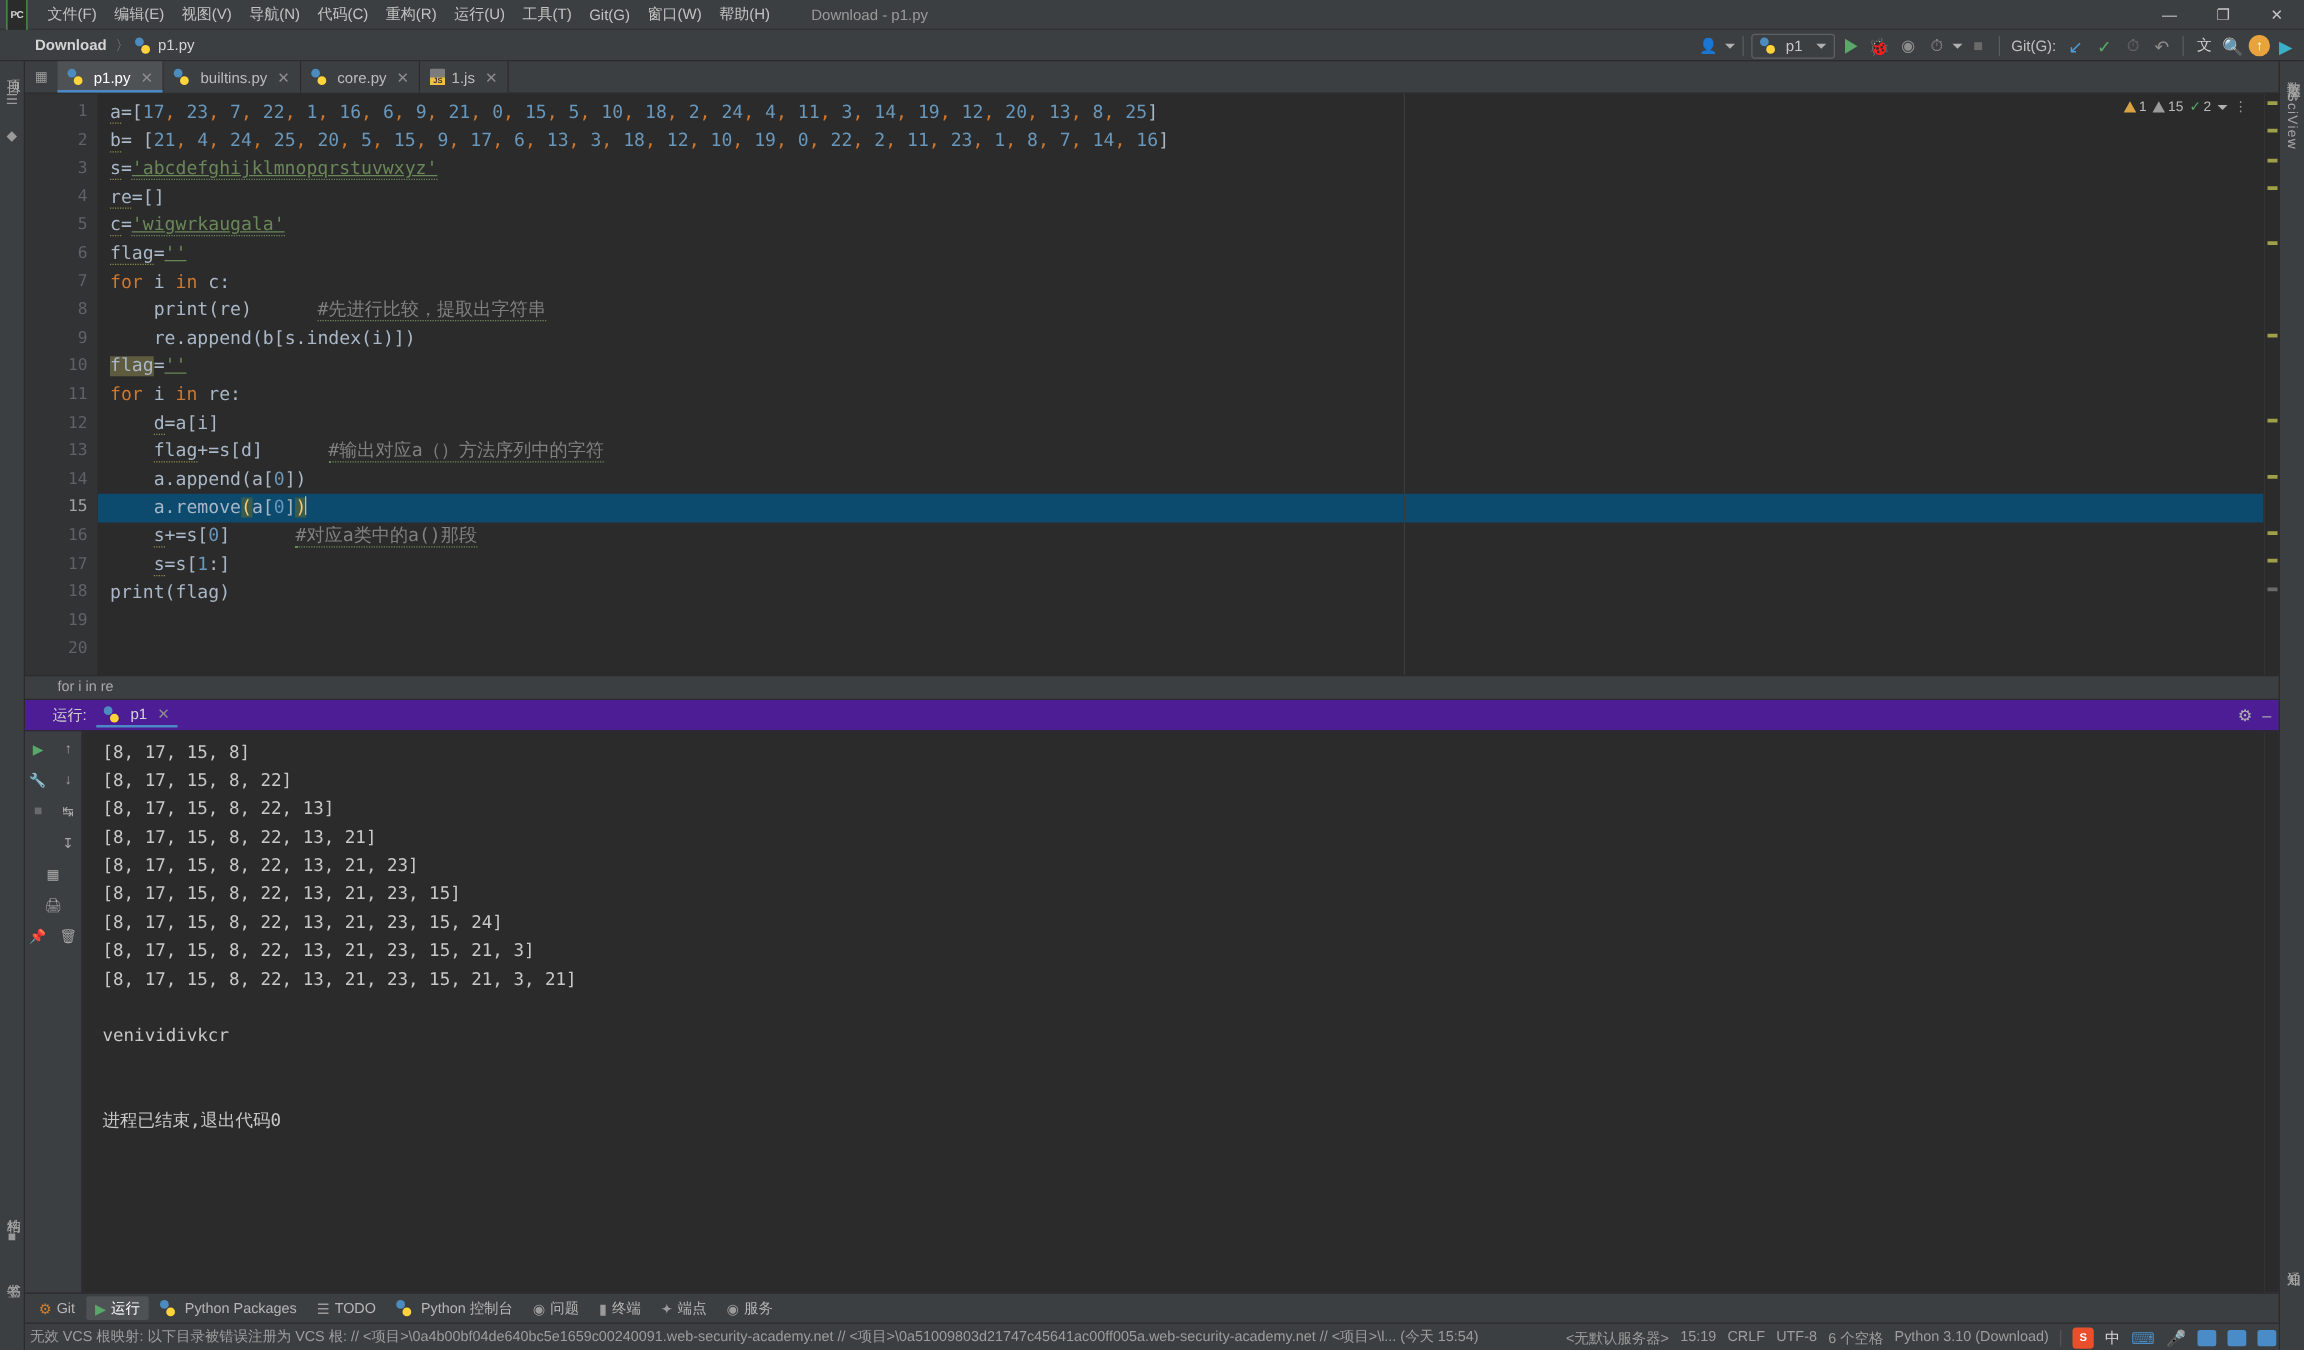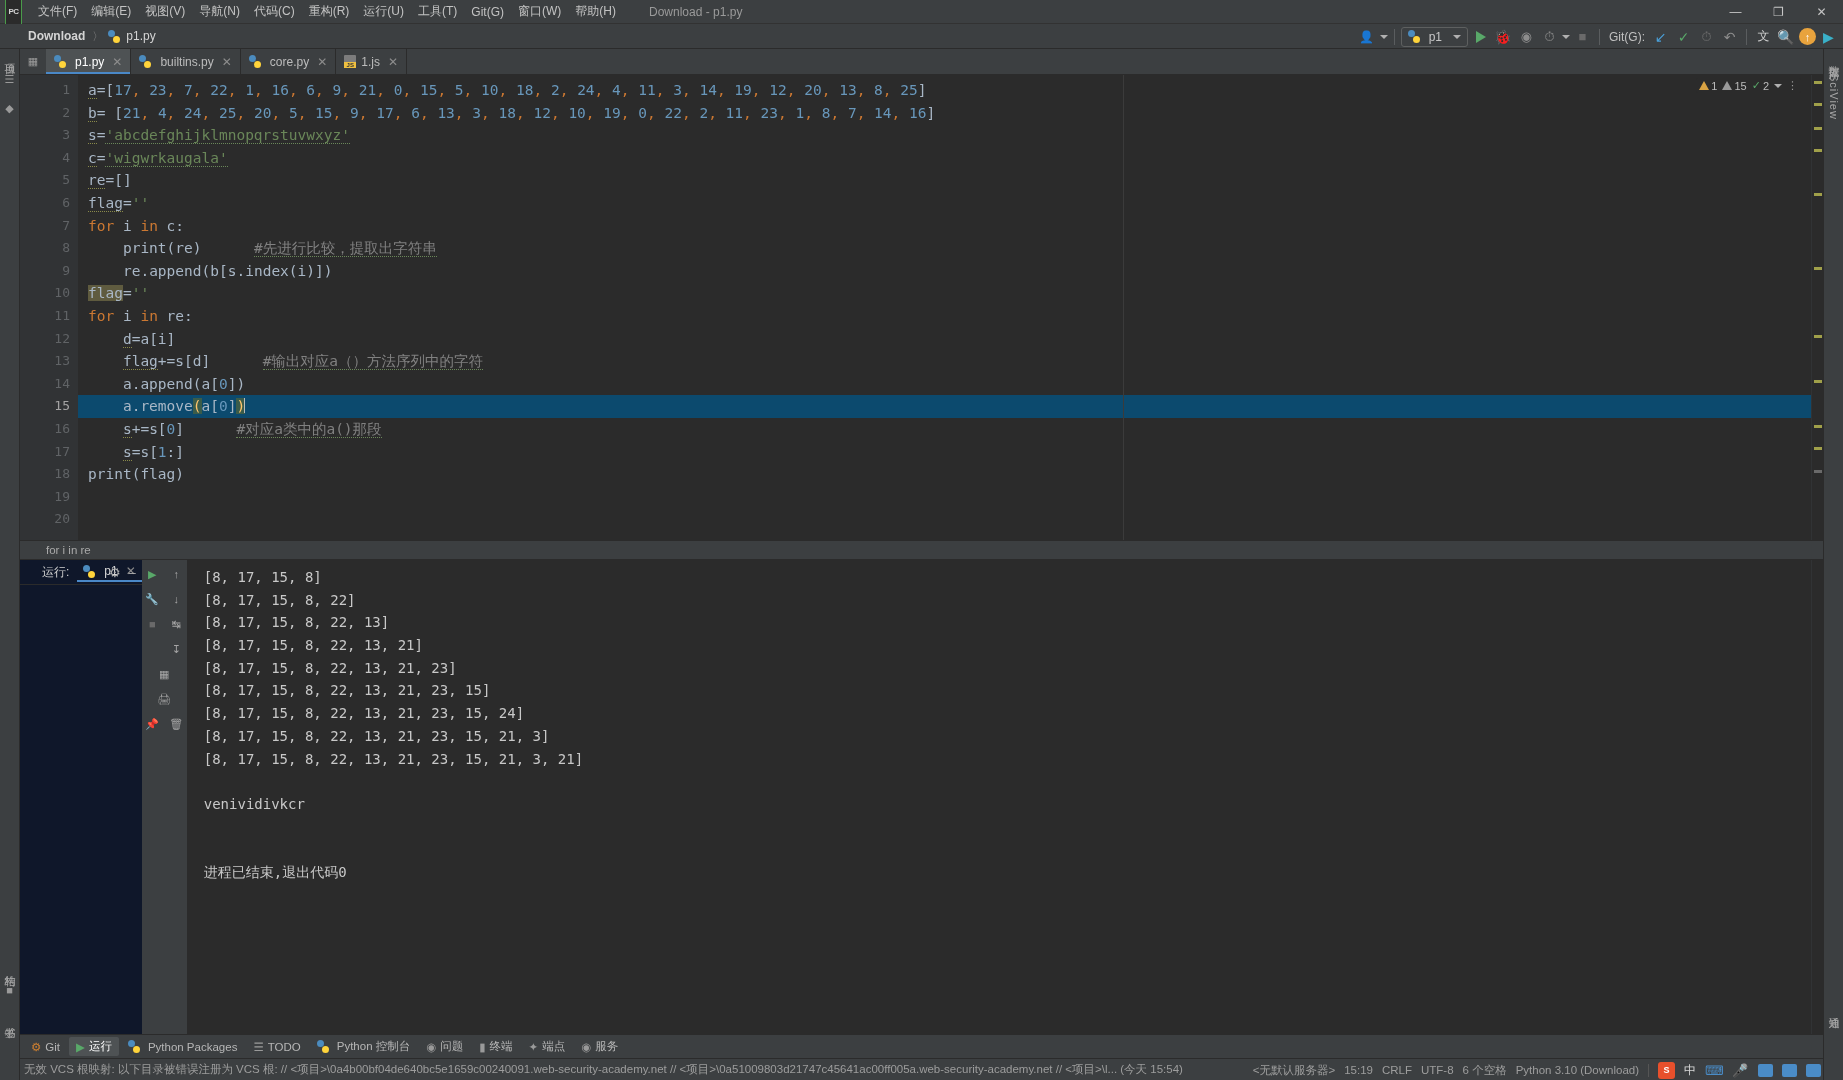--- a/index.html
+++ b/index.html
@@ -116,21 +116,21 @@
   .gln { height:22.6px;line-height:22.6px;padding-right:8px;position:relative; }
   #code {
     flex:1;position:relative;padding-top:4px;overflow:hidden;
     font-family:"DejaVu Sans Mono","Liberation Mono",monospace;font-size:14.5px;
     color:#a9b7c6;
   }
   .cl { height:22.6px;line-height:22.6px;white-space:pre;padding-left:10px; }
   .cl.cur { background:#0c4a6e; }
   .kw { color:#cc7832; }
   .num { color:#6897bb; }
-  .str { color:#6a8759; }
+  .str { color:#6a8759;text-decoration:underline; }
   .cmt { color:#808080; }
   .punct{ color:#a9b7c6; }
   .comma{ color:#cc7832; }
   .hl-occ { background:#5f5b3f; }
   .hl-paren { background:#3b5c4a; color:#ffc66d; }
   .caret-bar{ display:inline-block;width:1px;height:15px;background:#bbb;vertical-align:-2px;
               margin-left:-1px;}
   .squig { border-bottom:1px dotted #6a8759; }
   .squig2{ border-bottom:1px dotted #8a8a4a; }
   #vert-guide { position:absolute;left:1045px;top:0;bottom:0;width:1px;background:#3b3b3b; }
@@ -150,21 +150,21 @@
   .tri-warn.gray{border-bottom-color:#9a9a9a;}
   .chk-g{color:#59a869;font-size:11px;}
 
   
   #bc-strip {
     height:20px;background:#3c3f41;border-top:1px solid #2b2b2b;border-bottom:1px solid #2b2b2b;
     display:flex;align-items:center;padding-left:26px;font-size:11.5px;color:#a9a9a9;
   }
 
   
-  #run-panel { flex:1;display:flex;flex-direction:row;background:#0f172a;min-height:0; }
+  #run-panel { flex:1;display:flex;flex-direction:column;background:#4c1d95;min-height:0; }
   #run-header {
     height:25px;display:flex;align-items:center;gap:8px;padding-left:22px;
     border-bottom:1px solid #2b2b2b;position:relative;
   }
   #run-title{ font-size:12px;color:#d0d0d0; }
   .run-tab {
     display:flex;align-items:center;gap:5px;font-size:12px;color:#d7d7d7;
     padding:2px 6px;border-bottom:2px solid #4a88c7;
   }
   #run-hdr-right{position:absolute;right:6px;top:0;height:25px;display:flex;align-items:center;gap:8px;}
@@ -333,23 +333,23 @@
 
       <div id="code">
         <div id="vert-guide"></div>
 
         <div class="cl"><span class="squig2">a</span><span class="punct">=[</span><span class="num">17</span><span class="comma">,</span> <span class="num">23</span><span class="comma">,</span> <span class="num">7</span><span class="comma">,</span> <span class="num">22</span><span class="comma">,</span> <span class="num">1</span><span class="comma">,</span> <span class="num">16</span><span class="comma">,</span> <span class="num">6</span><span class="comma">,</span> <span class="num">9</span><span class="comma">,</span> <span class="num">21</span><span class="comma">,</span> <span class="num">0</span><span class="comma">,</span> <span class="num">15</span><span class="comma">,</span> <span class="num">5</span><span class="comma">,</span> <span class="num">10</span><span class="comma">,</span> <span class="num">18</span><span class="comma">,</span> <span class="num">2</span><span class="comma">,</span> <span class="num">24</span><span class="comma">,</span> <span class="num">4</span><span class="comma">,</span> <span class="num">11</span><span class="comma">,</span> <span class="num">3</span><span class="comma">,</span> <span class="num">14</span><span class="comma">,</span> <span class="num">19</span><span class="comma">,</span> <span class="num">12</span><span class="comma">,</span> <span class="num">20</span><span class="comma">,</span> <span class="num">13</span><span class="comma">,</span> <span class="num">8</span><span class="comma">,</span> <span class="num">25</span><span class="punct">]</span></div>
 
         <div class="cl"><span class="squig2">b</span><span class="punct">= [</span><span class="num">21</span><span class="comma">,</span> <span class="num">4</span><span class="comma">,</span> <span class="num">24</span><span class="comma">,</span> <span class="num">25</span><span class="comma">,</span> <span class="num">20</span><span class="comma">,</span> <span class="num">5</span><span class="comma">,</span> <span class="num">15</span><span class="comma">,</span> <span class="num">9</span><span class="comma">,</span> <span class="num">17</span><span class="comma">,</span> <span class="num">6</span><span class="comma">,</span> <span class="num">13</span><span class="comma">,</span> <span class="num">3</span><span class="comma">,</span> <span class="num">18</span><span class="comma">,</span> <span class="num">12</span><span class="comma">,</span> <span class="num">10</span><span class="comma">,</span> <span class="num">19</span><span class="comma">,</span> <span class="num">0</span><span class="comma">,</span> <span class="num">22</span><span class="comma">,</span> <span class="num">2</span><span class="comma">,</span> <span class="num">11</span><span class="comma">,</span> <span class="num">23</span><span class="comma">,</span> <span class="num">1</span><span class="comma">,</span> <span class="num">8</span><span class="comma">,</span> <span class="num">7</span><span class="comma">,</span> <span class="num">14</span><span class="comma">,</span> <span class="num">16</span><span class="punct">]</span></div>
 
         <div class="cl"><span class="squig2">s</span><span class="punct">=</span><span class="str squig">'abcdefghijklmnopqrstuvwxyz'</span></div>
 
+        <div class="cl"><span class="squig2">re</span><span class="punct">=[]</span></div>
+
         <div class="cl"><span class="squig2">c</span><span class="punct">=</span><span class="str squig">'wigwrkaugala'</span></div>
-
-        <div class="cl"><span class="squig2">re</span><span class="punct">=[]</span></div>
 
         <div class="cl"><span class="squig2">flag</span><span class="punct">=</span><span class="str">''</span></div>
 
         <div class="cl"><span class="kw">for</span> i <span class="kw">in</span> c<span class="punct">:</span></div>
 
         <div class="cl">    print<span class="punct">(</span>re<span class="punct">)</span>      <span class="cmt squig">#先进行比较，提取出字符串</span></div>
 
         <div class="cl">    re<span class="punct">.</span>append<span class="punct">(</span>b<span class="punct">[</span>s<span class="punct">.</span>index<span class="punct">(</span>i<span class="punct">)])</span></div>
 
         <div class="cl"><span class="hl-occ">flag</span><span class="punct">=</span><span class="str">''</span></div>

